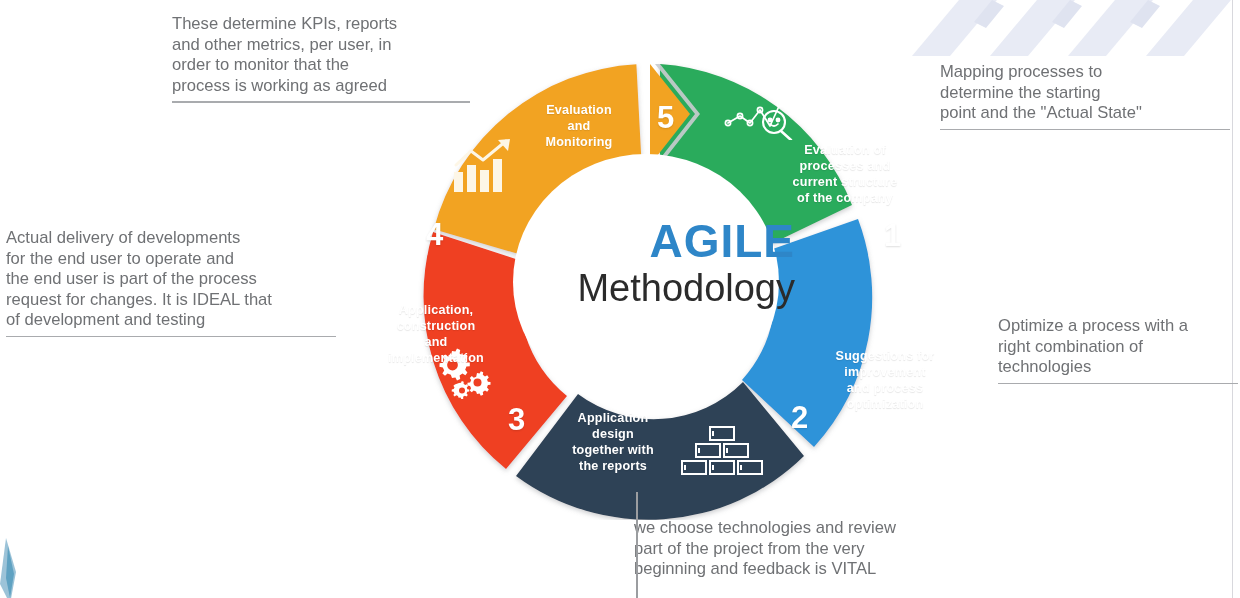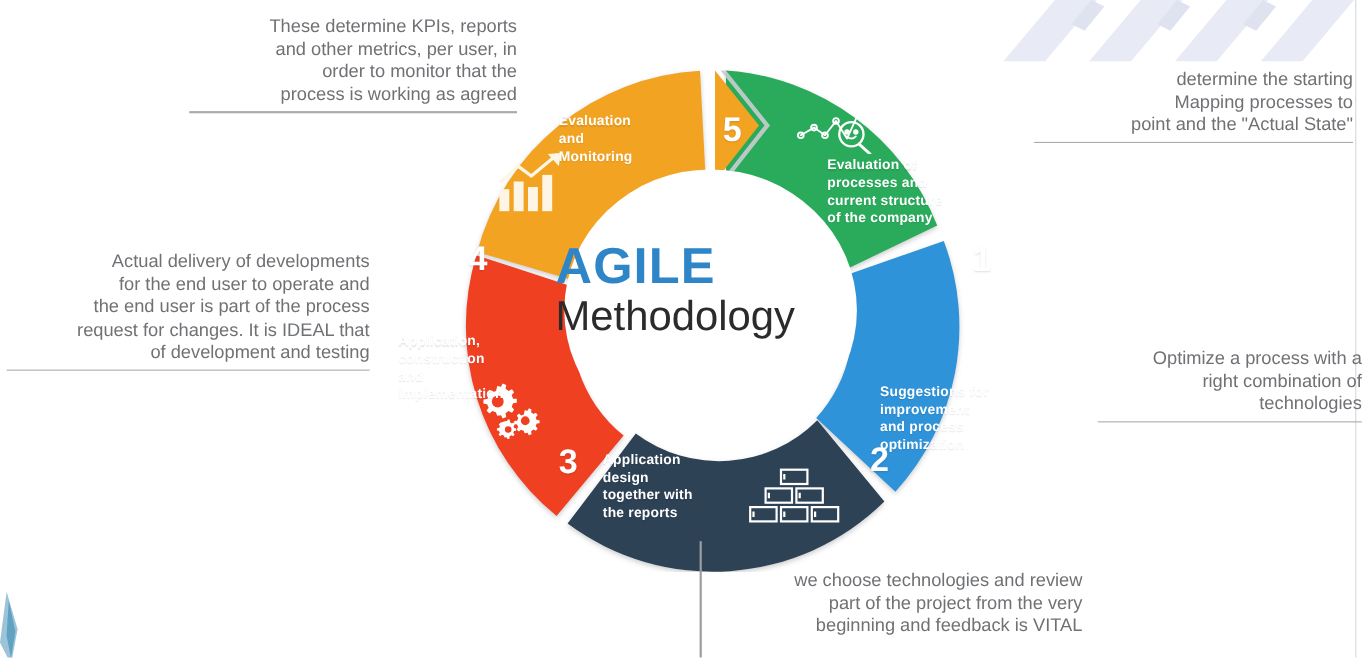--- a/index.html
+++ b/index.html
@@ -55,21 +55,21 @@
     height: 468px;
   }
   #donut-svg { display: block; width: 620px; height: 468px; }
 
   
   #center-label {
     position: absolute;
     left: 505px;
     top: 218px;
     width: 290px;
-    text-align: left;
+    text-align: right;
     pointer-events: none;
   }
   #center-title {
     font-size: 46px;
     font-weight: bold;
     letter-spacing: 1px;
     color: #2e86c8;
     line-height: 1.02;
   }
   #center-subtitle {
@@ -77,20 +77,21 @@
     font-weight: 400;
     color: #2b2b2b;
     line-height: 1.15;
     margin-top: 2px;
   }
 
   
   .seg-text {
     position: absolute;
     color: #ffffff;
+    text-align: center;
     font-size: 12.6px;
     font-weight: bold;
     line-height: 1.27;
     letter-spacing: .2px;
     pointer-events: none;
     text-shadow: 0 1px 1px rgba(0,0,0,.10);
   }
   .seg-num {
     position: absolute;
     color: #ffffff;
@@ -122,21 +123,21 @@
   #icon-bricks    { left: 676px; top: 423px; width: 90px;  height: 58px; }
   #icon-gears     { left: 432px; top: 347px; width: 64px;  height: 52px; }
   #icon-chart     { left: 452px; top: 138px; width: 70px;  height: 56px; }
 
   
   .callout {
     position: absolute;
     color: #6f7174;
     font-size: 16.6px;
     line-height: 1.24;
-    text-align: right;
+    text-align: left;
     font-weight: 400;
   }
   .callout .rule {
     height: 1.6px;
     background: #a9abae;
     margin-top: 5px;
     width: 100%;
   }
 
   #callout-5 { left: 172px; top: 14px;  width: 298px; }
@@ -345,22 +346,22 @@
 
   <div class="callout" id="callout-5">
     <div>These determine KPIs, reports</div>
     <div>and other metrics, per user, in</div>
     <div>order to monitor that the</div>
     <div>process is working as agreed</div>
     <div class="rule"></div>
   </div>
 
   <div class="callout" id="callout-1">
+    <div>Mapping processes to</div>
     <div>determine the starting</div>
-    <div>Mapping processes to</div>
     <div>point and the "Actual State"</div>
     <div class="rule"></div>
   </div>
 
   <div class="callout" id="callout-4">
     <div>Actual delivery of developments</div>
     <div>for the end user to operate and</div>
     <div>the end user is part of the process</div>
     <div>request for changes. It is IDEAL that</div>
     <div>of development and testing</div>

